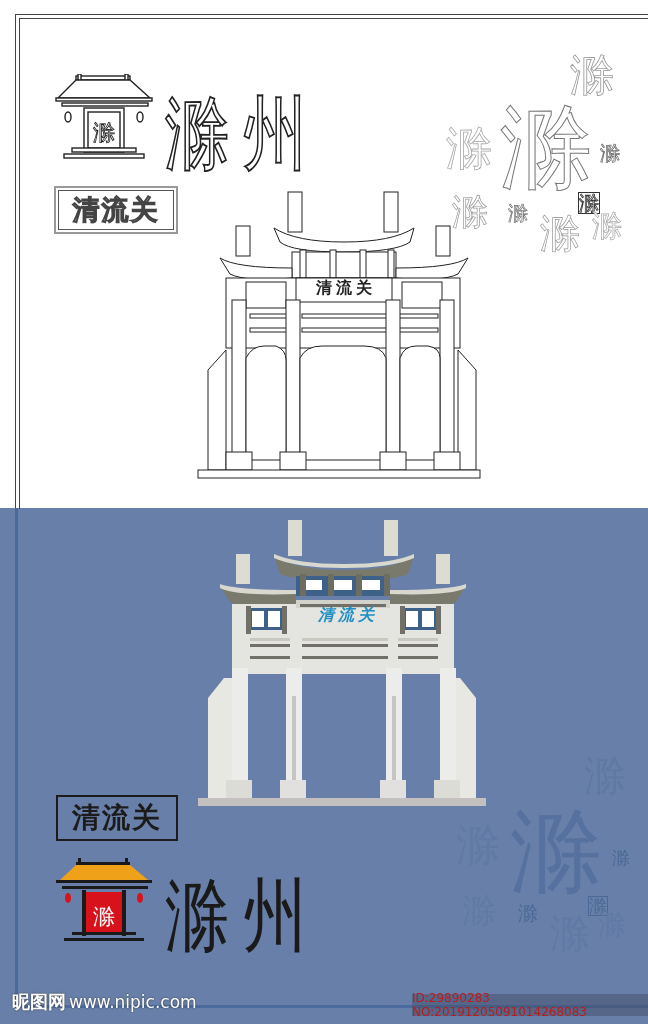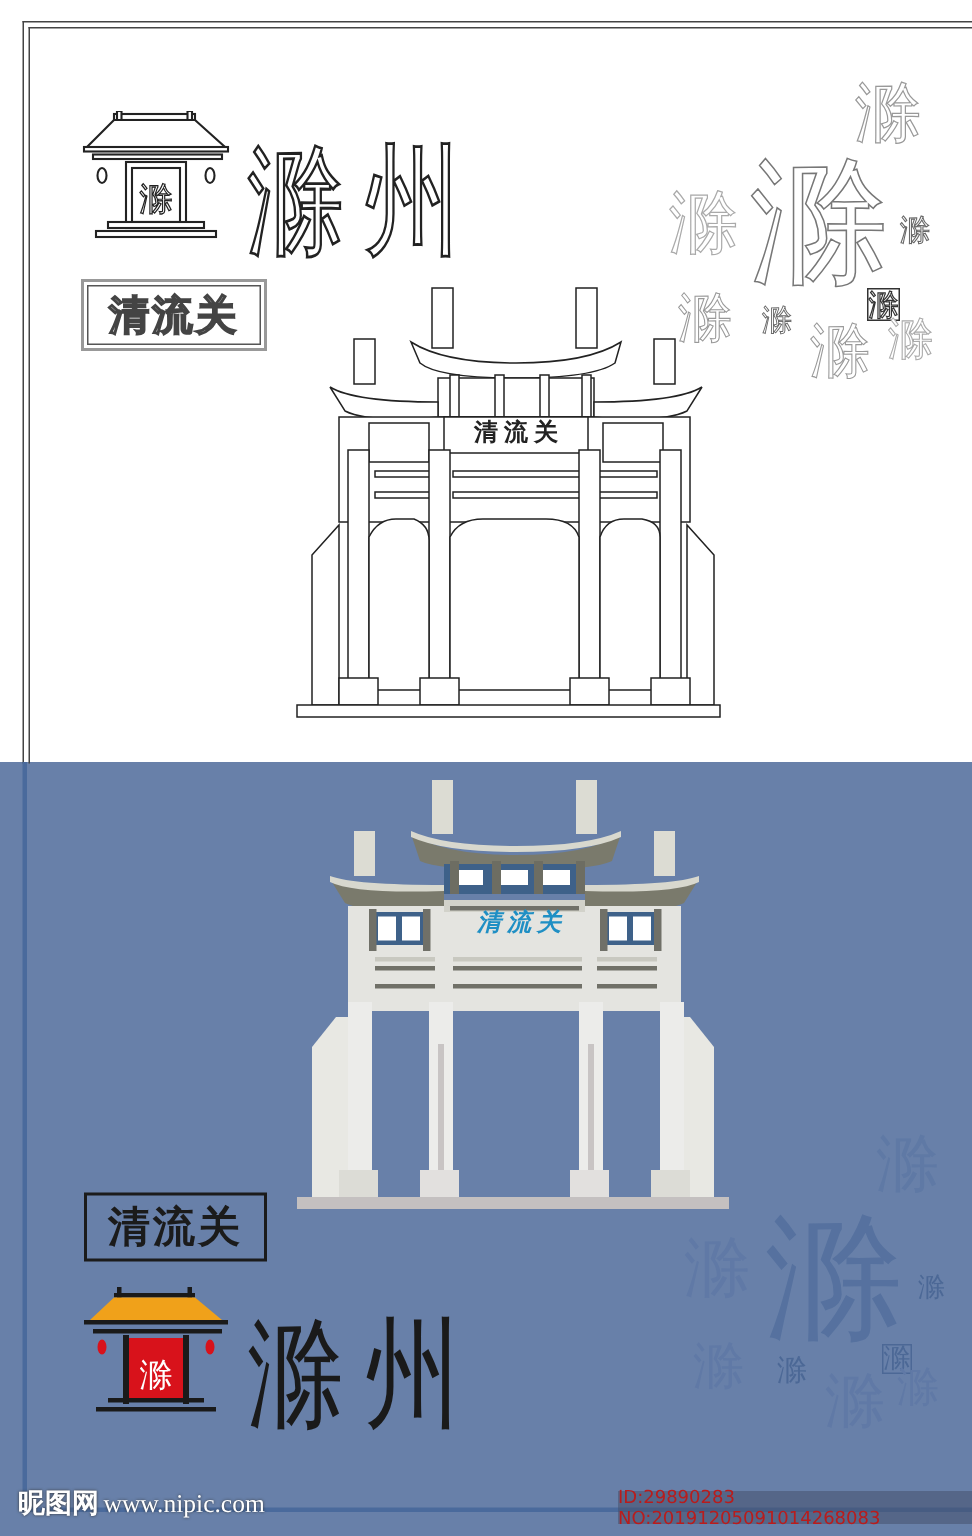--- a/index.html
+++ b/index.html
@@ -10,21 +10,21 @@
     .frame-inner { position: absolute; left: 19px; top: 18px; width: 640px; height: 490px; border-left: 1px solid #444; border-top: 1px solid #444; }
     .blue-line-v { position: absolute; left: 15px; top: 508px; width: 3px; height: 500px; background: #4a6a9c; }
     .blue-line-h { position: absolute; left: 15px; top: 1005px; width: 633px; height: 3px; background: #4a6a9c; }
     svg { position: absolute; }
     .label-box { position: absolute; display: flex; align-items: center; justify-content: center; letter-spacing: 2px; }
     .label-top { left: 54px; top: 186px; width: 120px; height: 44px; border: 2px solid #999; box-shadow: inset 0 0 0 2px #fff, inset 0 0 0 3px #555; font-size: 27px; font-weight: bold; color: #fff; -webkit-text-stroke: 1px #444; }
     .label-bottom { left: 56px; top: 795px; width: 118px; height: 42px; border: 2px solid #1b1b1b; font-size: 28px; font-weight: bold; color: #1b1b1b; }
     .logo-text { position: absolute; font-family: "DejaVu Sans", sans-serif; font-weight: 200; letter-spacing: 14px; }
     .logo-top { left: 165px; top: 80px; font-size: 64px; color: #fff; -webkit-text-stroke: 1.5px #222; transform: scaleY(1.25); transform-origin: left top; }
     .logo-bottom { left: 165px; top: 862px; font-size: 64px; color: #1a1a1a; transform: scaleY(1.25); transform-origin: left top; }
-    .watermark-left { position: absolute; left: 12px; top: 990px; color: #fff; font-size: 18px; font-weight: bold; text-shadow: 0 0 2px #333; white-space: nowrap; font-family: Liberation Serif, serif; }
+    .watermark-left { position: absolute; left: 12px; top: 990px; color: #fff; font-size: 18px; font-weight: bold; text-shadow: 0 0 2px #333; white-space: nowrap; }
     .watermark-left .site { font-size: 17px; font-weight: normal; margin-left: 3px; }
     .watermark-right { position: absolute; left: 412px; top: 994px; width: 254px; height: 22px; background: rgba(70,80,110,0.55); color: #b91c1c; font-size: 12px; display: flex; align-items: center; justify-content: center; font-family: "DejaVu Sans", sans-serif; }
     .calli { position: absolute; font-family: "DejaVu Serif", serif; }
     .gate-text-top { position: absolute; left: 316px; top: 278px; font-family: "DejaVu Serif", serif; font-size: 16px; font-weight: bold; color: #222; letter-spacing: 4px; }
     .gate-text-bottom { position: absolute; left: 318px; top: 605px; font-family: "DejaVu Serif", serif; font-size: 16px; font-weight: bold; color: #1f8fc4; letter-spacing: 4px; font-style: italic; }
   </style>
 </head>
 <body>
 
 <div class="top-panel"></div>

